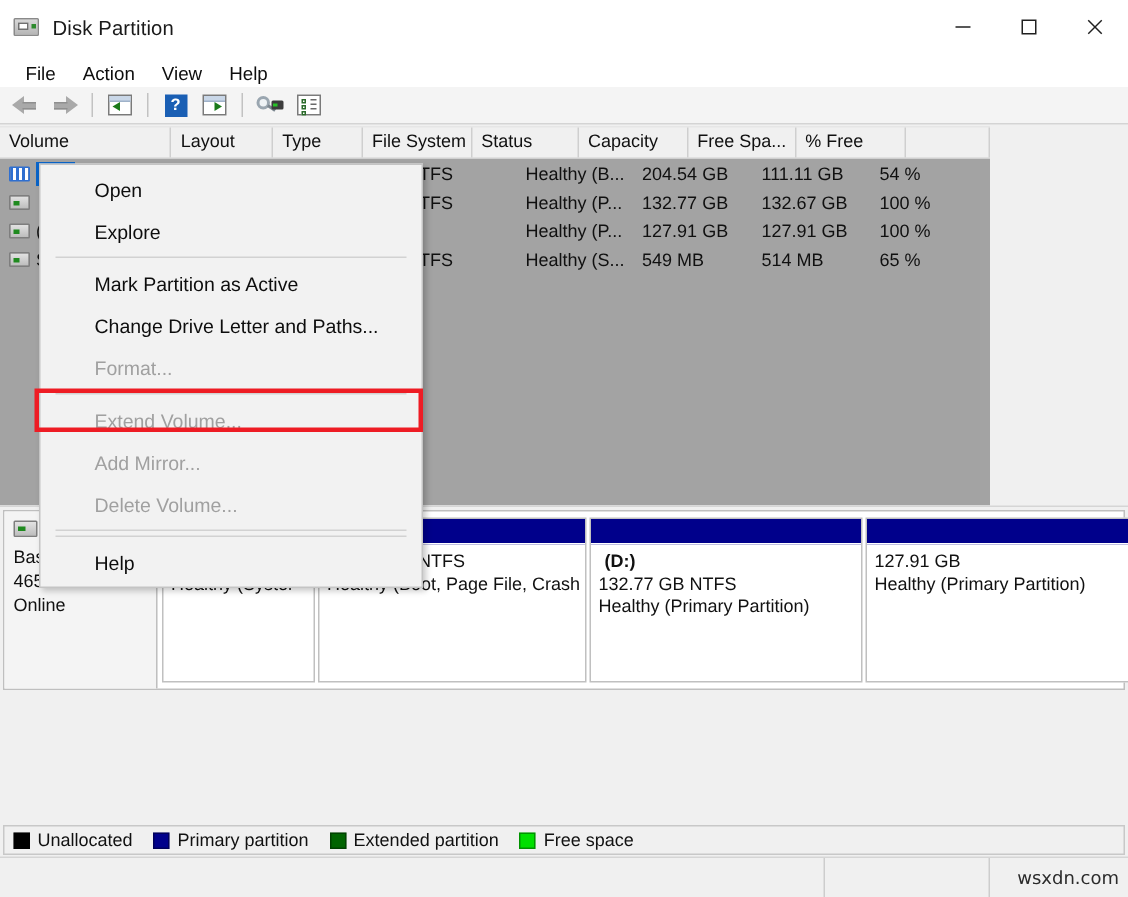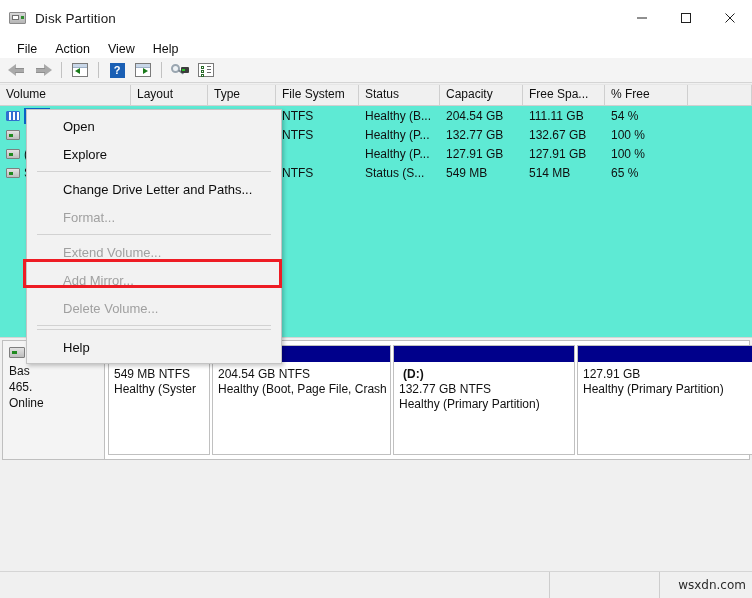--- a/index.html
+++ b/index.html
@@ -129,22 +129,22 @@
     display:block; height: 1px; background: #6a6a6a; margin: 0 0 2px 6px;
   }
   .list-ico b {
     position: absolute; left: 2px; width: 3px; height: 3px;
     border: 1px solid #2a6a2a; box-sizing: border-box; background:#ffffff;
   }
   .list-ico b.b1 { top: 2px; } .list-ico b.b2 { top: 6px; } .list-ico b.b3 { top: 10px; }
 
   
   .volpane {
-    position: absolute; left: 0; top: 84px; width: 752px; height: 253px;
-    background: #5eead4; box-sizing: border-box;
+    position: absolute; left: 0; top: 84px; width: 660px; height: 253px;
+    background: #a3a3a3; box-sizing: border-box;
   }
   .vol-head {
     display: flex; height: 20px; background: #f0f0f0;
     border-bottom: 1px solid #d0d0d0; border-top: 1px solid #e6e6e6;
   }
   .vol-head .th {
     font-size: 12px; color: #101010; padding: 2px 0 0 6px;
     border-right: 1px solid #cfcfcf; box-sizing: border-box;
     overflow: hidden; white-space: nowrap;
   }
@@ -397,21 +397,21 @@
       </div>
 
       <div class="vol-row">
         <div class="td c-vol" style="width:131px;display:flex;align-items:center">
           <div class="vol-icon"></div>
           <span class="cellinner">S</span>
         </div>
         <div class="td" style="width:77px"></div>
         <div class="td" style="width:68px"></div>
         <div class="td" style="width:83px">NTFS</div>
-        <div class="td" style="width:81px">Status (S...</div>
+        <div class="td" style="width:81px">Healthy (S...</div>
         <div class="td" style="width:83px">549 MB</div>
         <div class="td" style="width:82px">514 MB</div>
         <div class="td" style="width:83px">65 %</div>
       </div>
 
     </div>
   </div>
 
   <div class="diskpane">
 
@@ -456,32 +456,51 @@
           <div class="pbody">
             <div class="pl bold"></div>
             <div class="pl">127.91 GB</div>
             <div class="pl">Healthy (Primary Partition)</div>
           </div>
         </div>
 
       </div>
     </div>
 
+    <div class="legend">
+      <div class="lg">
+        <span class="sw" style="background:#000000"></span>
+        <span class="lb">Unallocated</span>
+      </div>
+      <div class="lg">
+        <span class="sw" style="background:#00008b"></span>
+        <span class="lb">Primary partition</span>
+      </div>
+      <div class="lg">
+        <span class="sw" style="background:#006400"></span>
+        <span class="lb">Extended partition</span>
+      </div>
+      <div class="lg">
+        <span class="sw" style="background:#00e000"></span>
+        <span class="lb">Free space</span>
+      </div>
+    </div>
   </div>
 
   <div class="statusbar">
     <div class="sb-panel" style="width:550px"></div>
     <div class="sb-panel" style="width:110px"></div>
     <div class="sb-wm">wsxdn.com</div>
   </div>
 
   <div class="ctxmenu">
     <div class="ctxitem">Open</div>
     <div class="ctxitem">Explore</div>
     <div class="ctxsep"></div>
+    <div class="ctxitem">Mark Partition as Active</div>
     <div class="ctxitem">Change Drive Letter and Paths...</div>
     <div class="ctxitem disabled">Format...</div>
     <div class="ctxsep"></div>
     <div class="ctxitem disabled">Extend Volume...</div>
     <div class="ctxitem disabled">Add Mirror...</div>
     <div class="ctxitem disabled">Delete Volume...</div>
     <div class="ctxsep"></div>
     <div class="ctxsep"></div>
     <div class="ctxitem">Help</div>
   </div>

